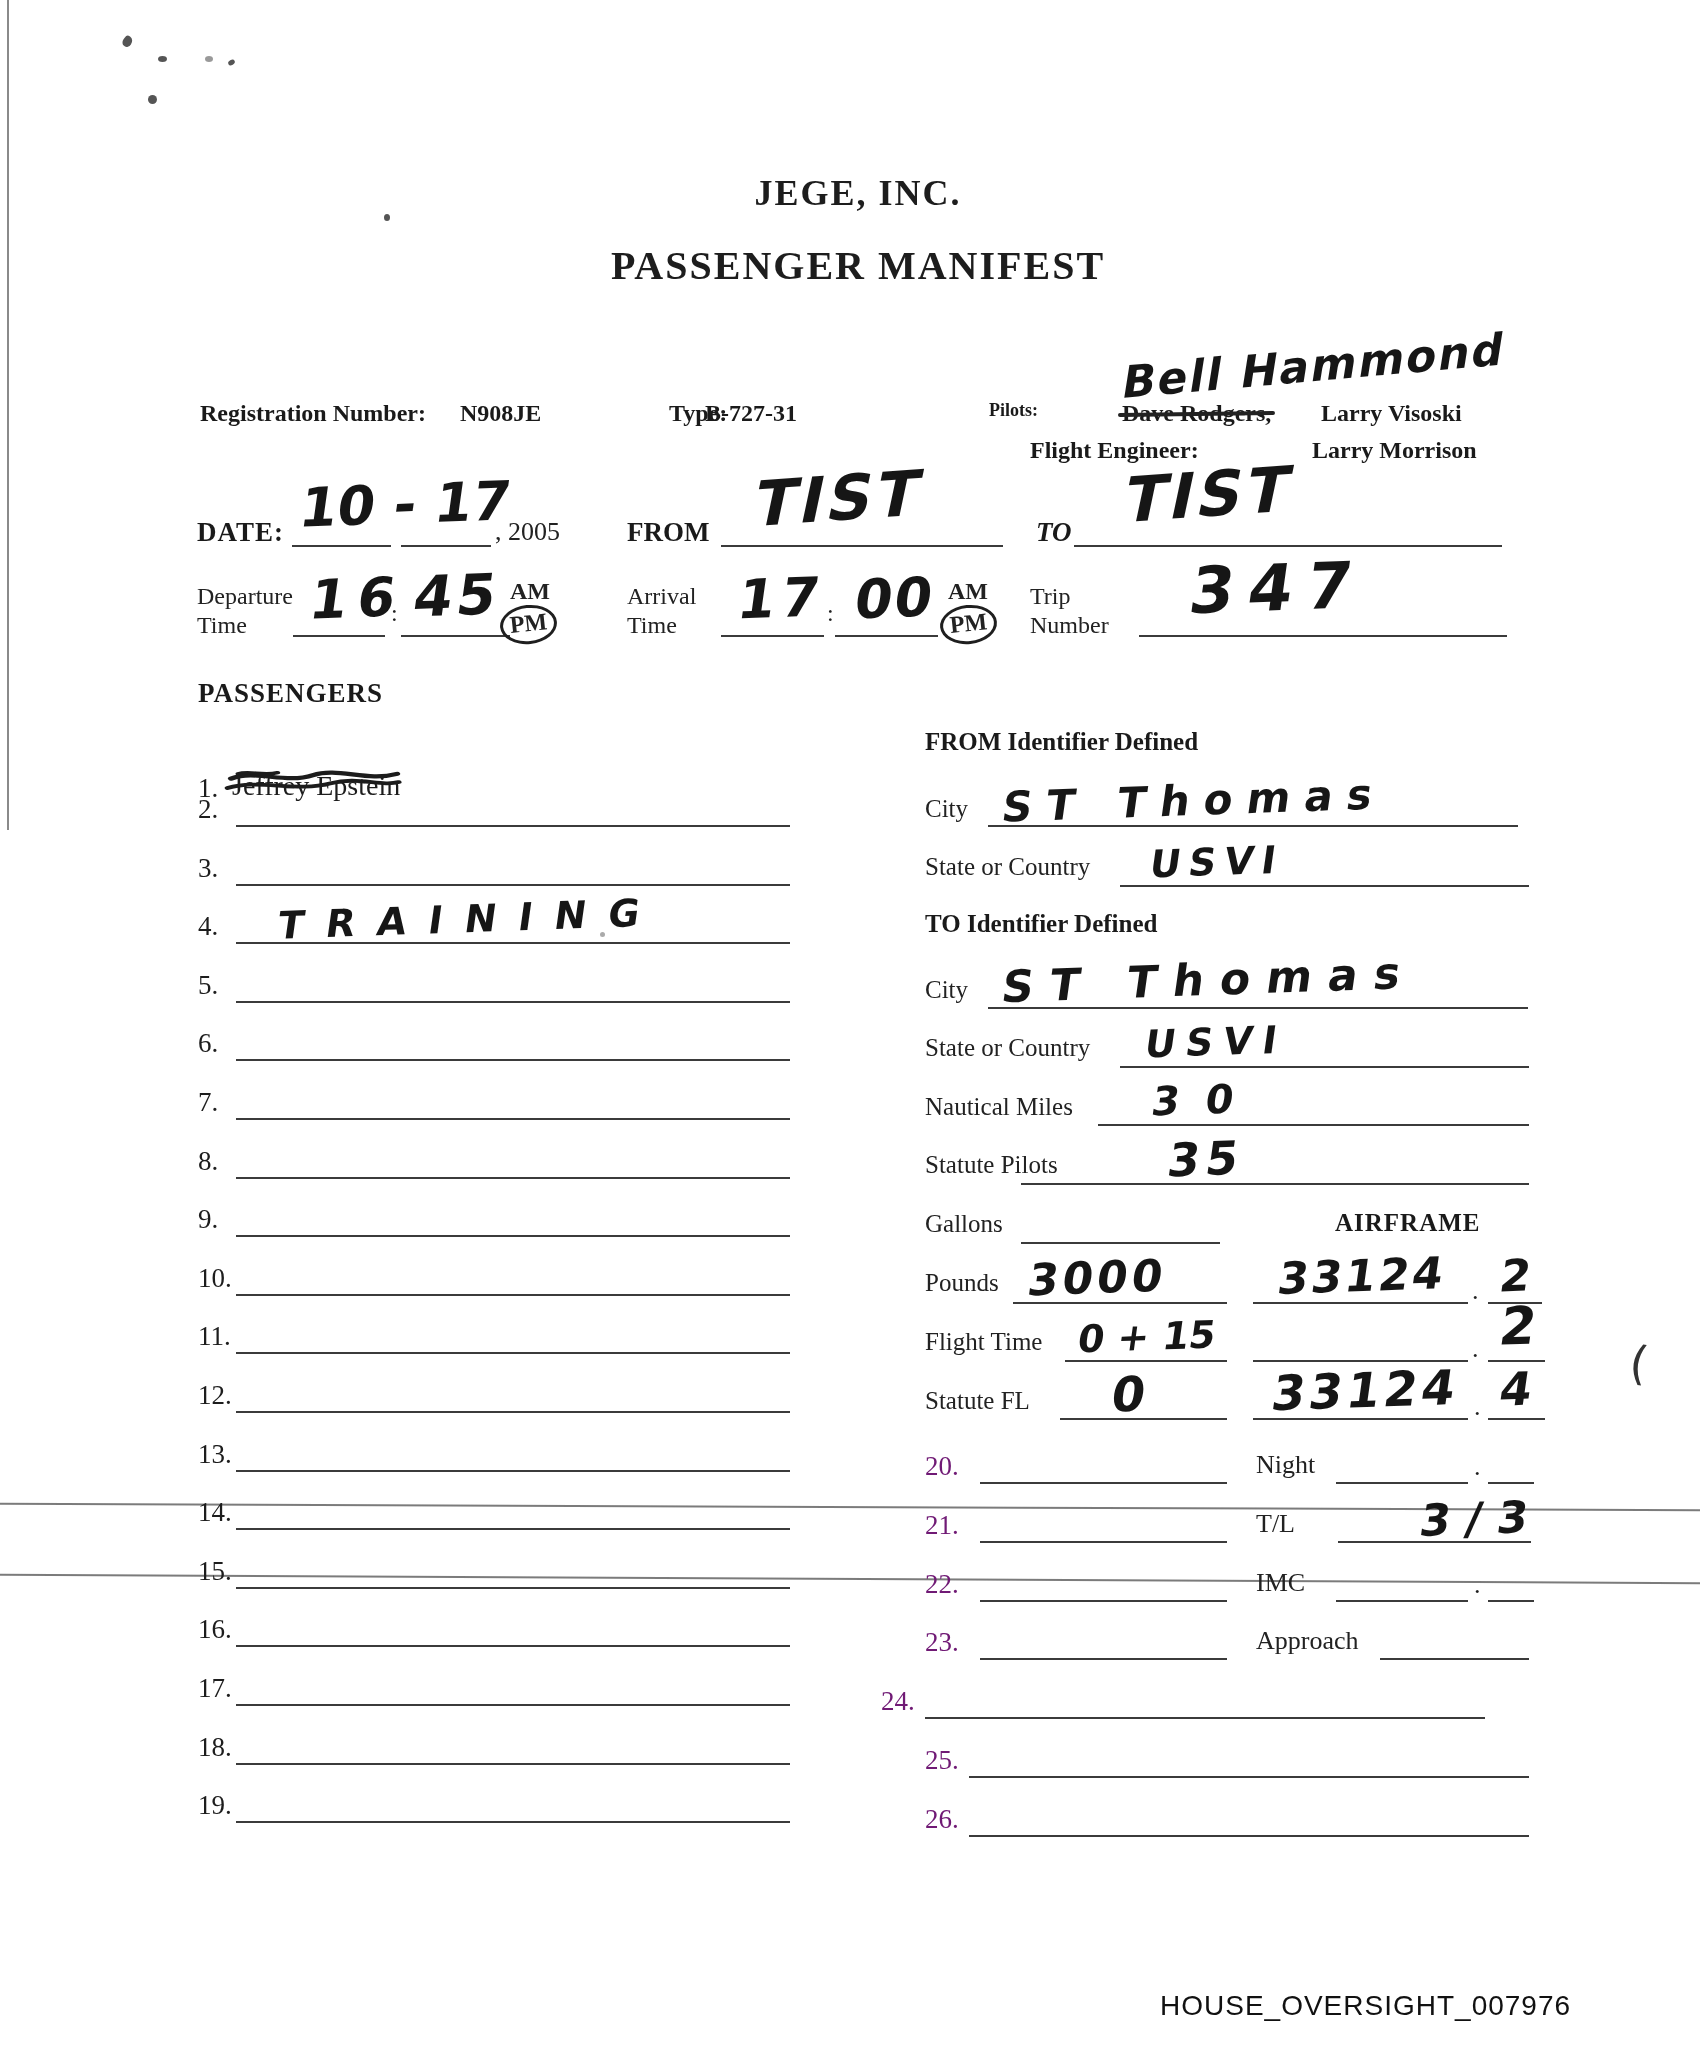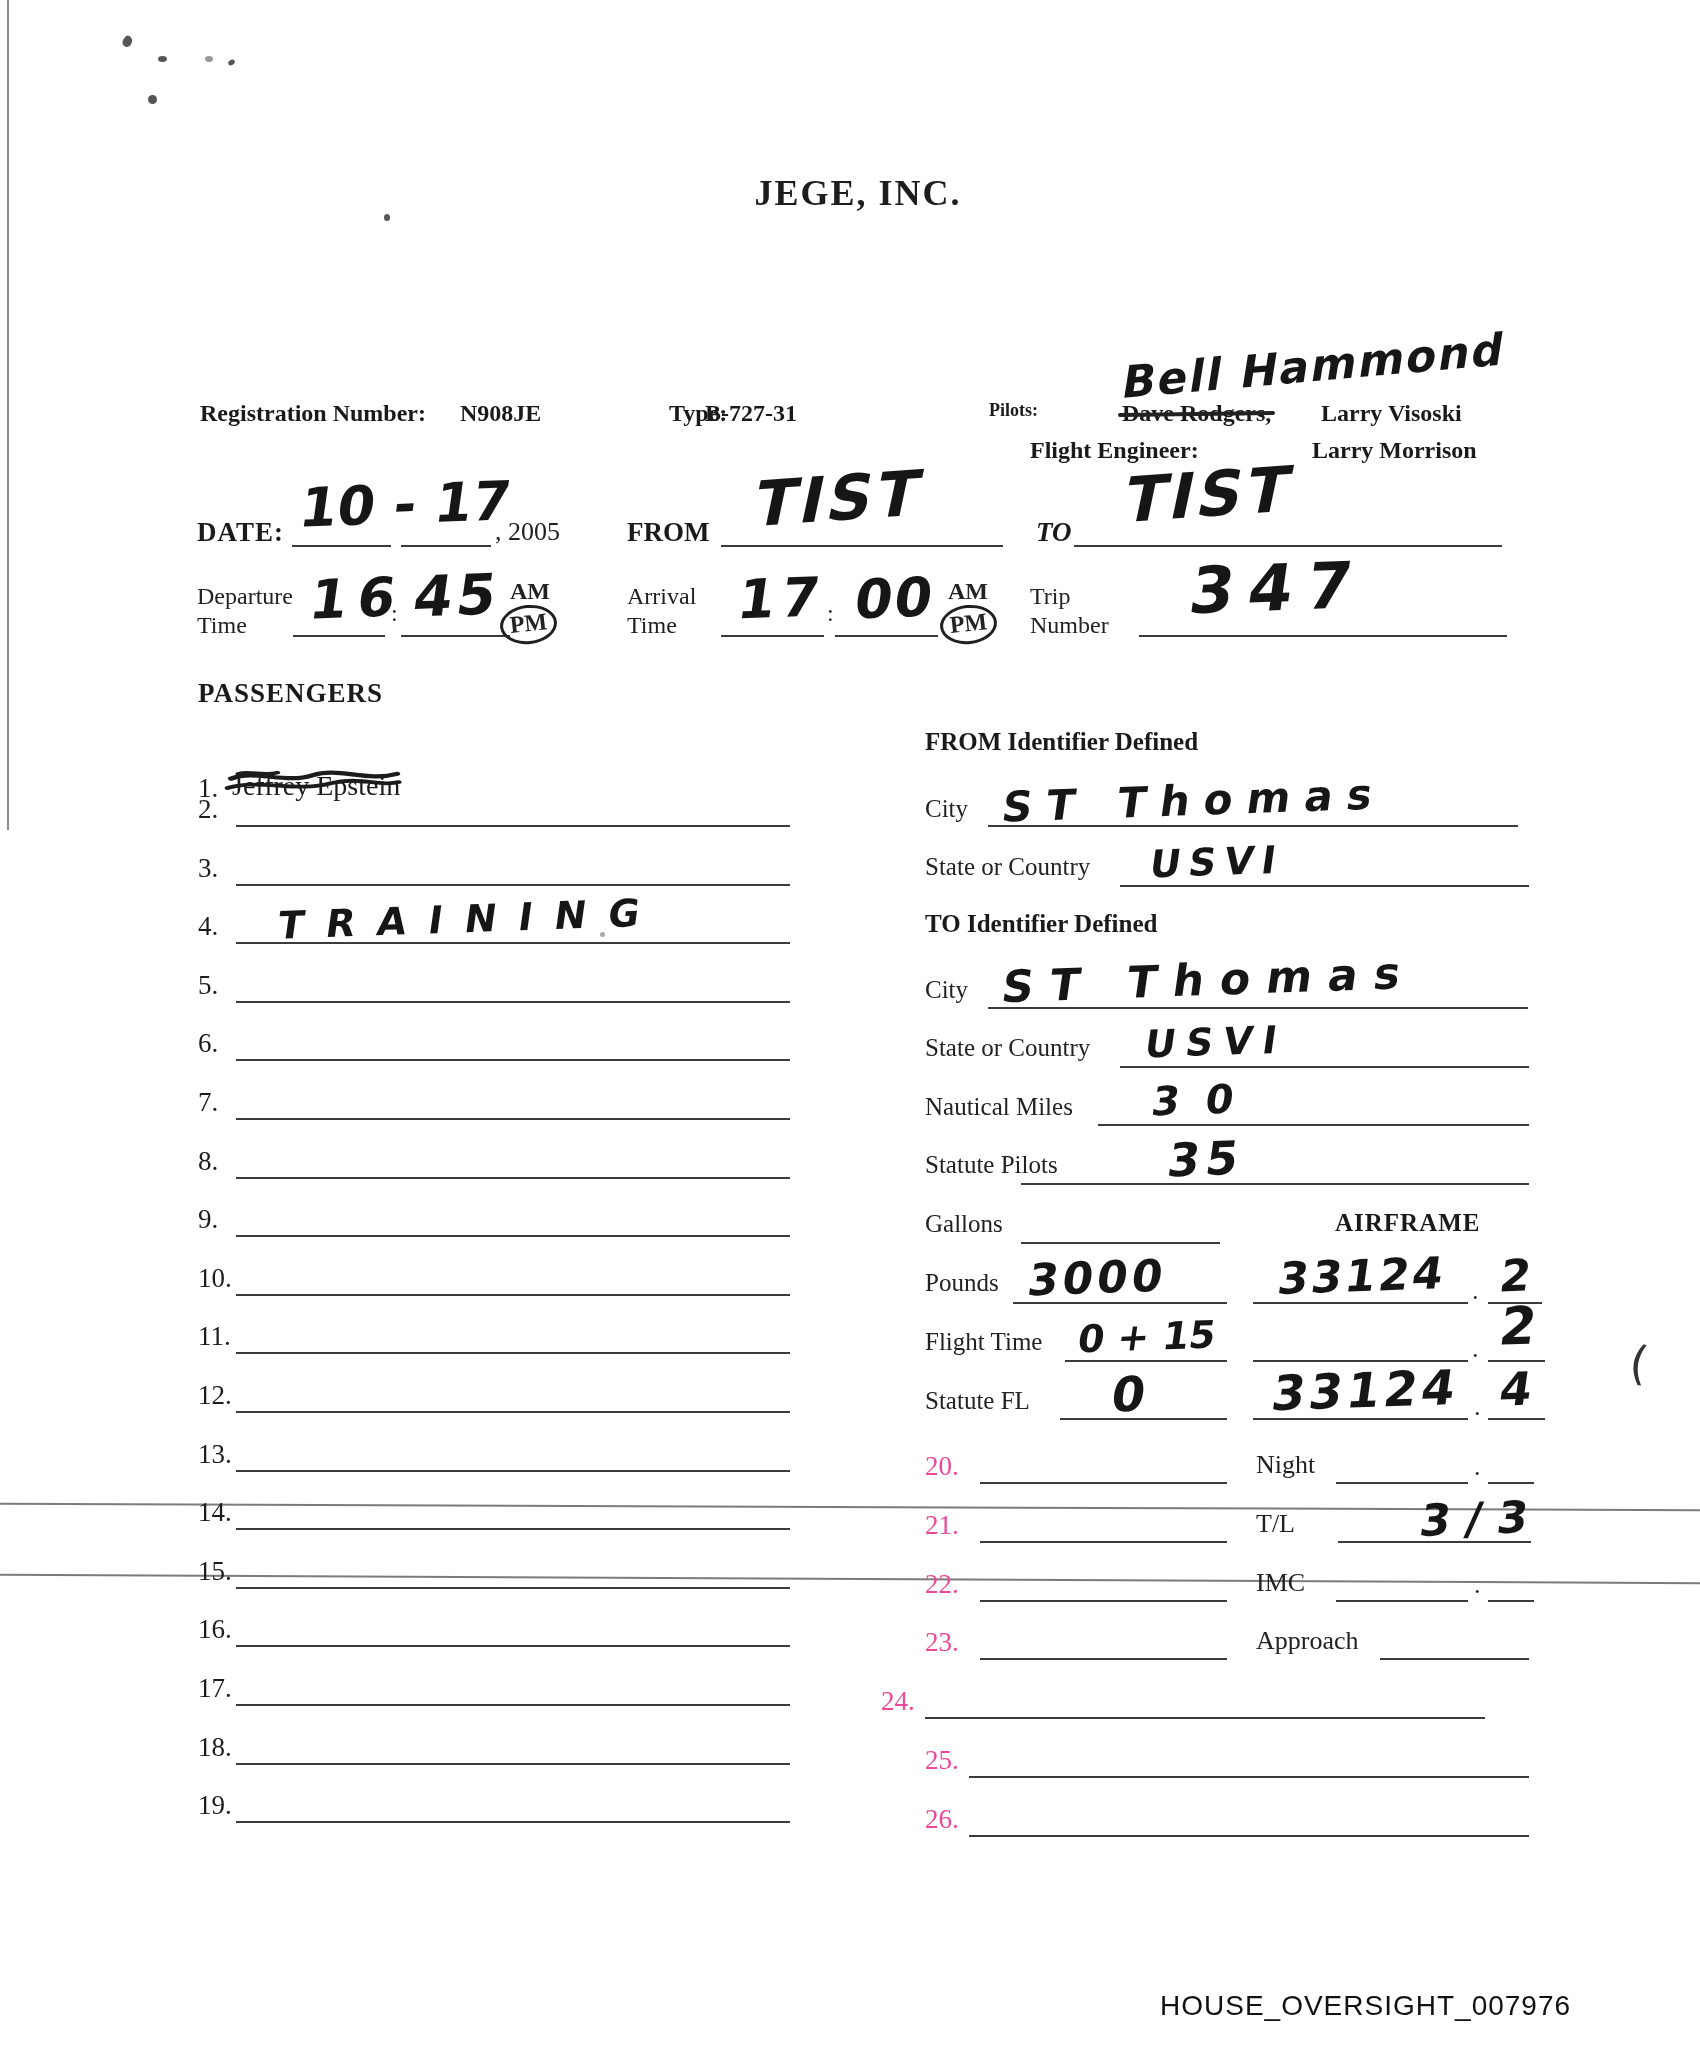--- a/index.html
+++ b/index.html
@@ -23,21 +23,21 @@
   }
   .struck{position:relative;display:inline-block;}
   .strike-bar{position:absolute;left:-4px;right:-4px;top:45%;height:4px;background:#222;border-radius:2px;transform:rotate(-0.8deg);}
   .pm-circle{
     display:inline-block;border:3.5px solid #1f1f1f;border-radius:50%;
     padding:2px 7px 4px 7px;transform:rotate(-6deg);
   }
   .p-row,.r-row{position:absolute;height:52px;}
   .p-num{position:absolute;left:0;bottom:2px;font-size:27px;color:#1d1d1d;}
   .p-line{position:absolute;left:38px;right:0;bottom:0;border-bottom:2.5px solid #3b3b3b;}
-  .r-num{position:absolute;left:0;bottom:2px;font-size:27px;color:#ec4899;}
+  .r-num{position:absolute;left:0;bottom:2px;font-size:27px;color:#701a75;}
   .r-label{position:absolute;bottom:4px;font-size:26px;color:#222;}
   .scan-line{position:absolute;left:0;width:1700px;height:2px;background:#5a5a5a;opacity:.8;}
   .speck{position:absolute;background:#555;border-radius:50%;}
   .scribble-svg{position:absolute;left:-8px;top:-2px;width:106%;height:110%;pointer-events:none;}
   .watermark{font-family:"Liberation Sans",sans-serif;font-size:28px;color:#111;letter-spacing:1px;}
   .dotsep{position:absolute;bottom:2px;font-size:26px;color:#222;}
 </style>
 </head>
 <body>
 
@@ -51,20 +51,21 @@
   <div class="speck" style="left:228px;top:60px;width:7px;height:5px;transform:rotate(-30deg);"></div>
   <div class="speck" style="left:148px;top:95px;width:9px;height:9px;"></div>
   <div class="speck" style="left:384px;top:214px;width:6px;height:7px;"></div>
   <div class="speck" style="left:600px;top:932px;width:5px;height:5px;opacity:.5;"></div>
   <div class="scan-line" style="top:1506px;transform:rotate(0.22deg);"></div>
   <div class="scan-line" style="top:1578px;transform:rotate(0.28deg);"></div>
   <div class="abs" style="left:1630px;top:1336px;font-size:46px;color:#333;transform:rotate(8deg);font-family:'DejaVu Sans',sans-serif;">(</div>
 
   
   <div class="abs title1" style="left:858px;top:172px;">JEGE, INC.</div>
+  <div class="abs title2" style="left:858px;top:242px;">PASSENGER MANIFEST</div>
 
   
   <span class="abs lbl-b" style="left:200px;top:400px;font-size:24px;">Registration Number:</span>
   <span class="abs lbl-b" style="left:460px;top:400px;font-size:24px;">N908JE</span>
   <span class="abs lbl-b" style="left:627px;top:400px;font-size:24px;margin-left:42px;">Type:</span>
   <span class="abs lbl-b" style="left:705px;top:400px;font-size:24px;">B-727-31</span>
   <span class="abs lbl-b" style="left:989px;top:400px;font-size:18px;">Pilots:</span>
   <span class="abs lbl-b struck" style="left:1122px;top:400px;font-size:24px;">
     <span>Dave Rodgers,</span>
     <span class="strike-bar"></span>

